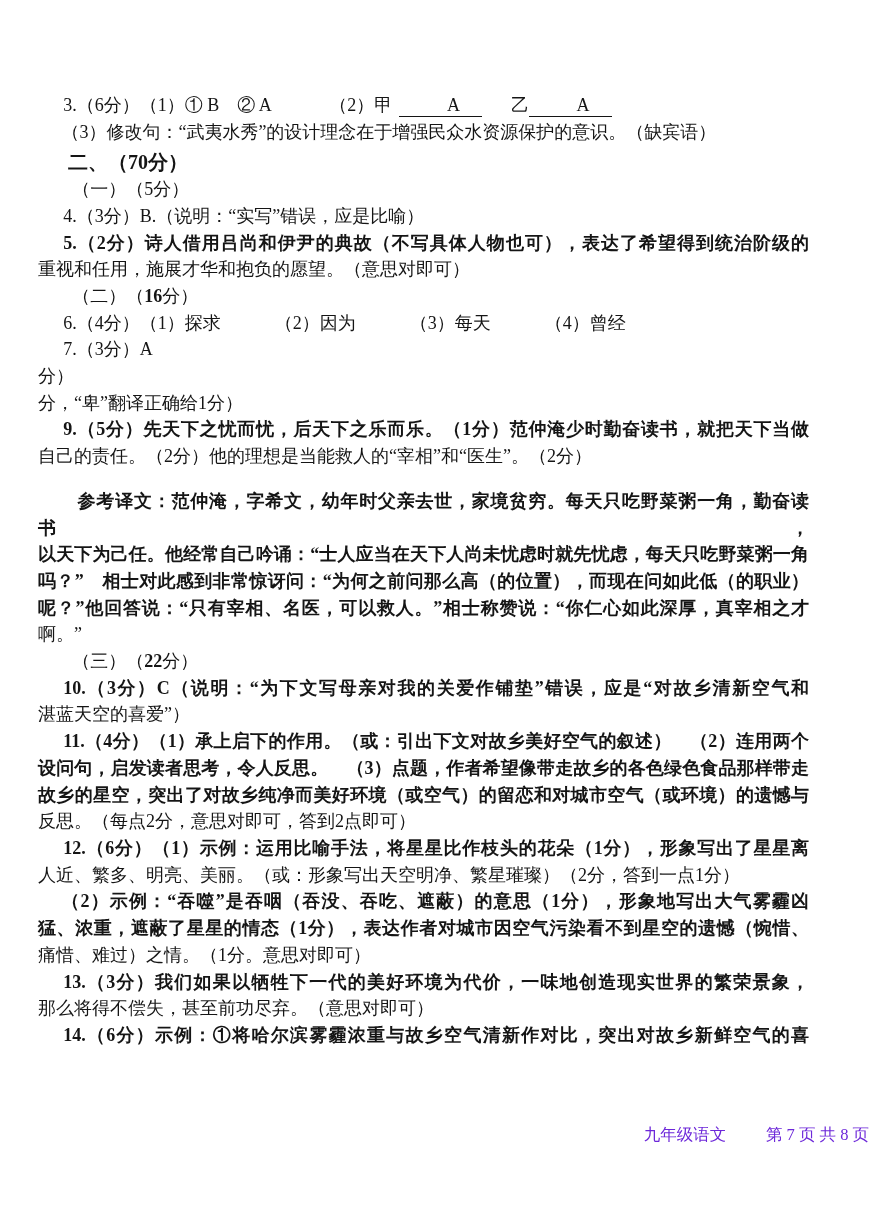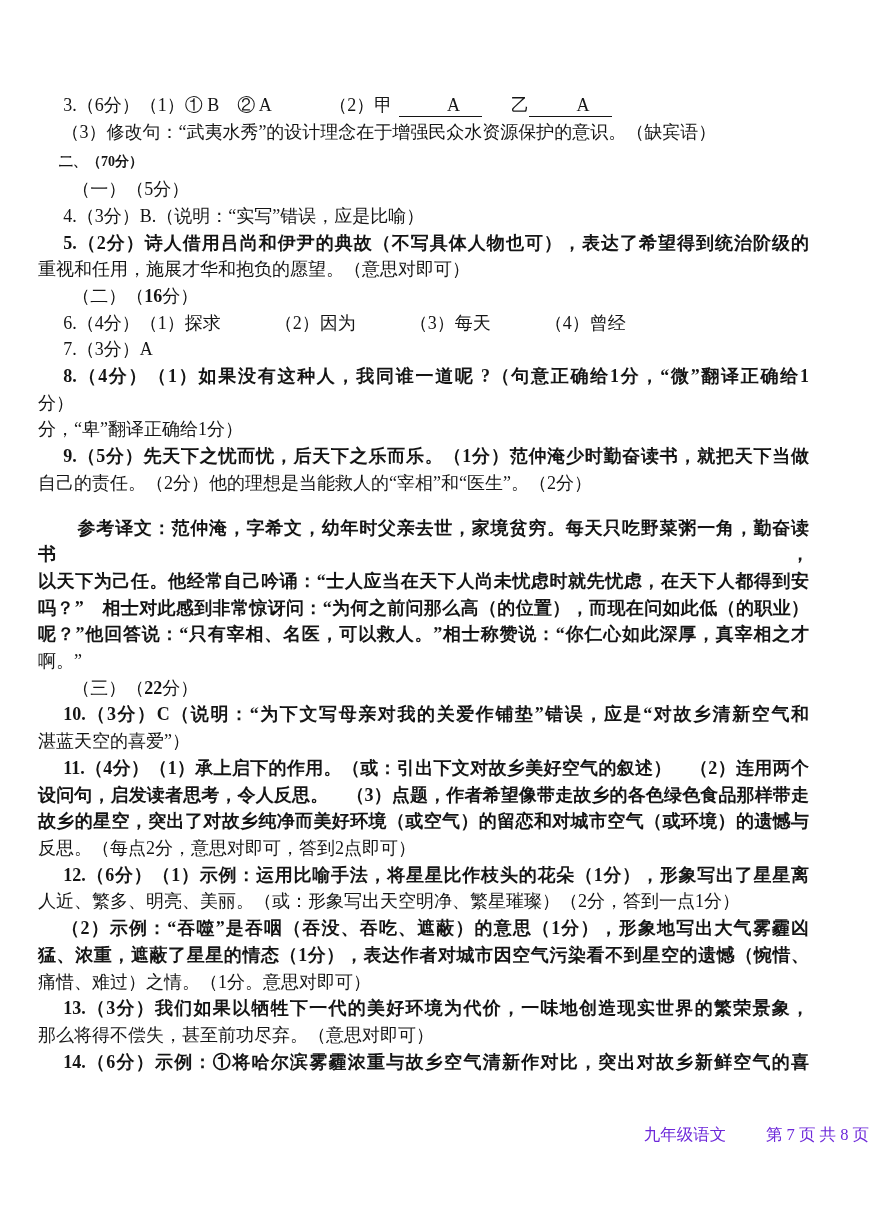--- a/index.html
+++ b/index.html
@@ -13,21 +13,21 @@
   }
   .page{position:absolute;inset:0;background:#ffffff;}
   .content{
     position:absolute;
     left:38px;right:60px;top:92px;
     font-size:18px;
     line-height:26.7px;
   }
   .line{min-height:26.7px;white-space:normal;}
   .line.justify{text-align:justify;text-align-last:justify;font-weight:bold;}
-  .line.heading{font-size:14px;}
+  .line.heading{font-size:20px;}
   .bold{font-weight:bold;}
   .seg{white-space:pre-wrap;}
   .blank{
     display:inline-block;
     min-width:4.6em;
     text-align:center;
     border-bottom:1.6px solid #141414;
     line-height:1.05;
     padding-bottom:1px;
   }
@@ -48,27 +48,26 @@
       <div class="line" style="text-indent: 1.4em;"><span class="seg">3.（6分）（1）① B　② A</span><span class="seg" style="margin-left: 3.2em;">（2）甲</span><span class="blank" style="margin-left: 0.4em;">A</span><span class="seg" style="margin-left: 1.6em;">乙</span><span class="blank">A</span></div>
       <div class="line" style="text-indent: 1.3em;"><span class="seg">（3）修改句：“武夷水秀”的设计理念在于增强民众水资源保护的意识。（缺宾语）</span></div>
       <div class="line bold heading" style="text-indent: 1.5em; margin-top: 4px;"><span class="seg">二、（70分）</span></div>
       <div class="line" style="text-indent: 1.9em;"><span class="seg">（一）（5分）</span></div>
       <div class="line" style="text-indent: 1.4em;"><span class="seg">4.（3分）B.（说明：“实写”错误，应是比喻）</span></div>
       <div class="line justify" style="text-indent: 1.4em;"><span class="seg">5.（2分）诗人借用吕尚和伊尹的典故（不写具体人物也可），表达了希望得到统治阶级的</span></div>
       <div class="line"><span class="seg">重视和任用，施展才华和抱负的愿望。（意思对即可）</span></div>
       <div class="line" style="text-indent: 1.9em;"><span class="seg">（二）（</span><span class="seg bold">16</span><span class="seg">分）</span></div>
       <div class="line" style="text-indent: 1.4em;"><span class="seg">6.（4分）（1）探求　　　（2）因为　　　（3）每天　　　（4）曾经</span></div>
       <div class="line" style="text-indent: 1.4em;"><span class="seg">7.（3分）A</span></div>
-      <div class="line justify" style="text-indent: 1.4em;"><span class="seg">8.（4分）（1）如果没有这种人，我同谁一道呢 ?（句意正确给1分，“微”翻译正确给1</span></div>
       <div class="line"><span class="seg">分）</span></div>
       <div class="line"><span class="seg">分，“卑”翻译正确给1分）</span></div>
       <div class="line justify" style="text-indent: 1.4em;"><span class="seg">9.（5分）先天下之忧而忧，后天下之乐而乐。（1分）范仲淹少时勤奋读书，就把天下当做</span></div>
       <div class="line"><span class="seg">自己的责任。（2分）他的理想是当能救人的“宰相”和“医生”。（2分）</span></div>
       <div class="line justify" style="text-indent: 2.2em; margin-top: 18px;"><span class="seg">参考译文：范仲淹，字希文，幼年时父亲去世，家境贫穷。每天只吃野菜粥一角，勤奋读书，</span></div>
-      <div class="line justify"><span class="seg">以天下为己任。他经常自己吟诵：“士人应当在天下人尚未忧虑时就先忧虑，在天下人都得到安</span></div>
+      <div class="line justify"><span class="seg">以天下为己任。他经常自己吟诵：“士人应当在天下人尚未忧虑时就先忧虑，每天只吃野菜粥一角</span></div>
       <div class="line justify"><span class="seg">吗？”　相士对此感到非常惊讶问：“为何之前问那么高（的位置），而现在问如此低（的职业）</span></div>
       <div class="line justify"><span class="seg">呢？”他回答说：“只有宰相、名医，可以救人。”相士称赞说：“你仁心如此深厚，真宰相之才</span></div>
       <div class="line"><span class="seg">啊。”</span></div>
       <div class="line" style="text-indent: 1.9em;"><span class="seg">（三）（</span><span class="seg bold">22</span><span class="seg">分）</span></div>
       <div class="line justify" style="text-indent: 1.4em;"><span class="seg">10.（3分）C（说明：“为下文写母亲对我的关爱作铺垫”错误，应是“对故乡清新空气和</span></div>
       <div class="line"><span class="seg">湛蓝天空的喜爱”）</span></div>
       <div class="line justify" style="text-indent: 1.4em;"><span class="seg">11.（4分）（1）承上启下的作用。（或：引出下文对故乡美好空气的叙述）　（2）连用两个</span></div>
       <div class="line justify"><span class="seg">设问句，启发读者思考，令人反思。　（3）点题，作者希望像带走故乡的各色绿色食品那样带走</span></div>
       <div class="line justify"><span class="seg">故乡的星空，突出了对故乡纯净而美好环境（或空气）的留恋和对城市空气（或环境）的遗憾与</span></div>
       <div class="line"><span class="seg">反思。（每点2分，意思对即可，答到2点即可）</span></div>

